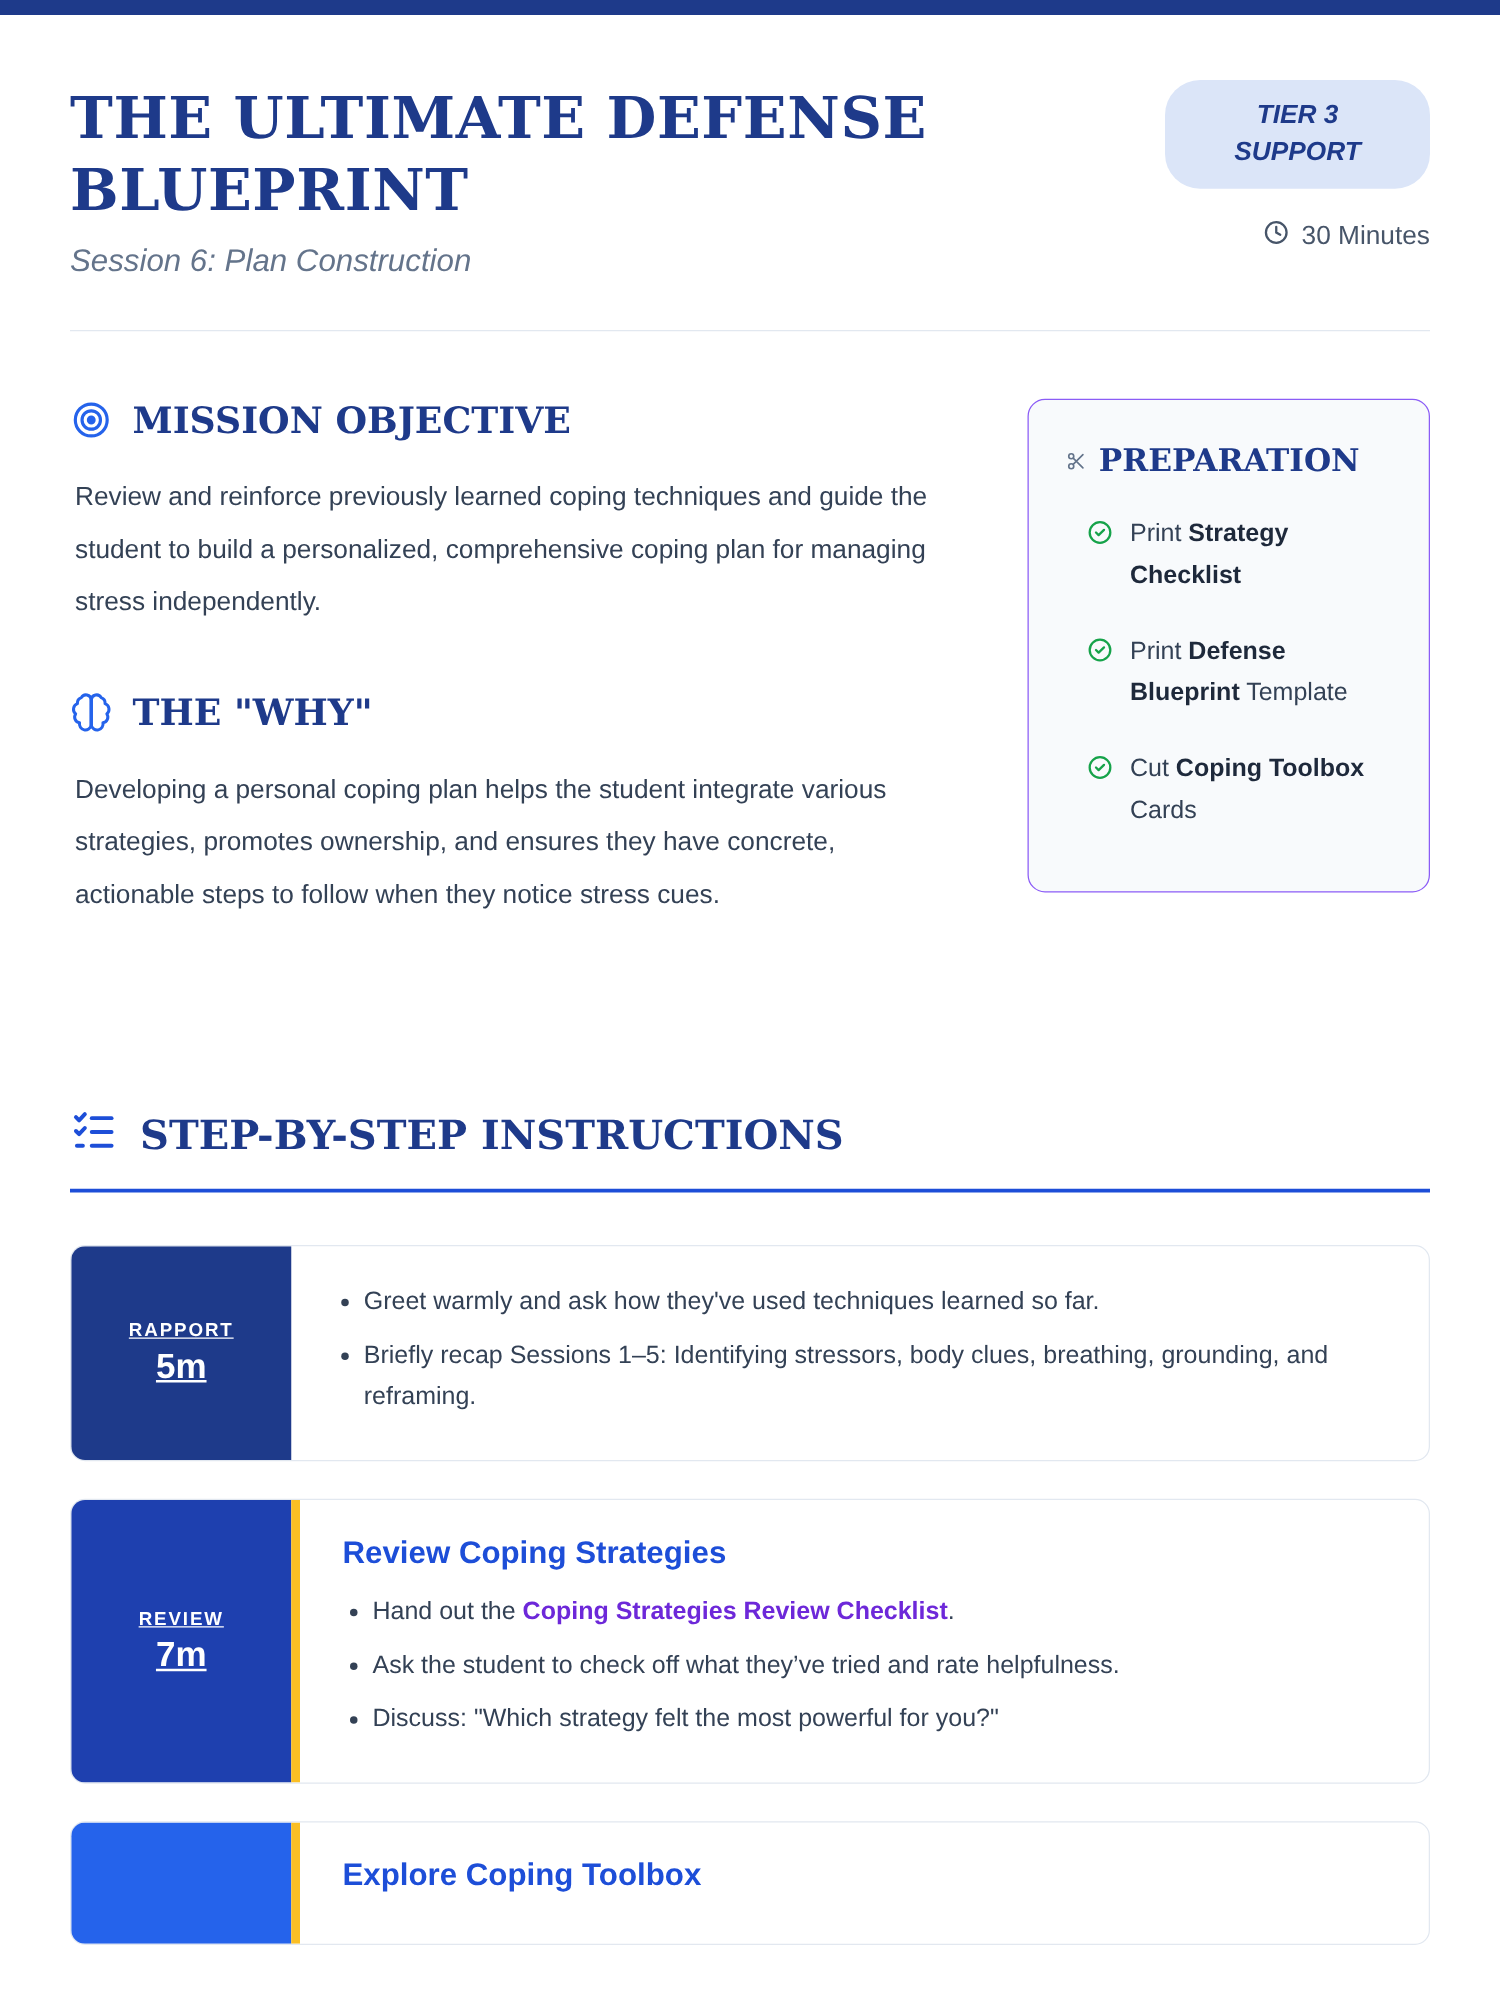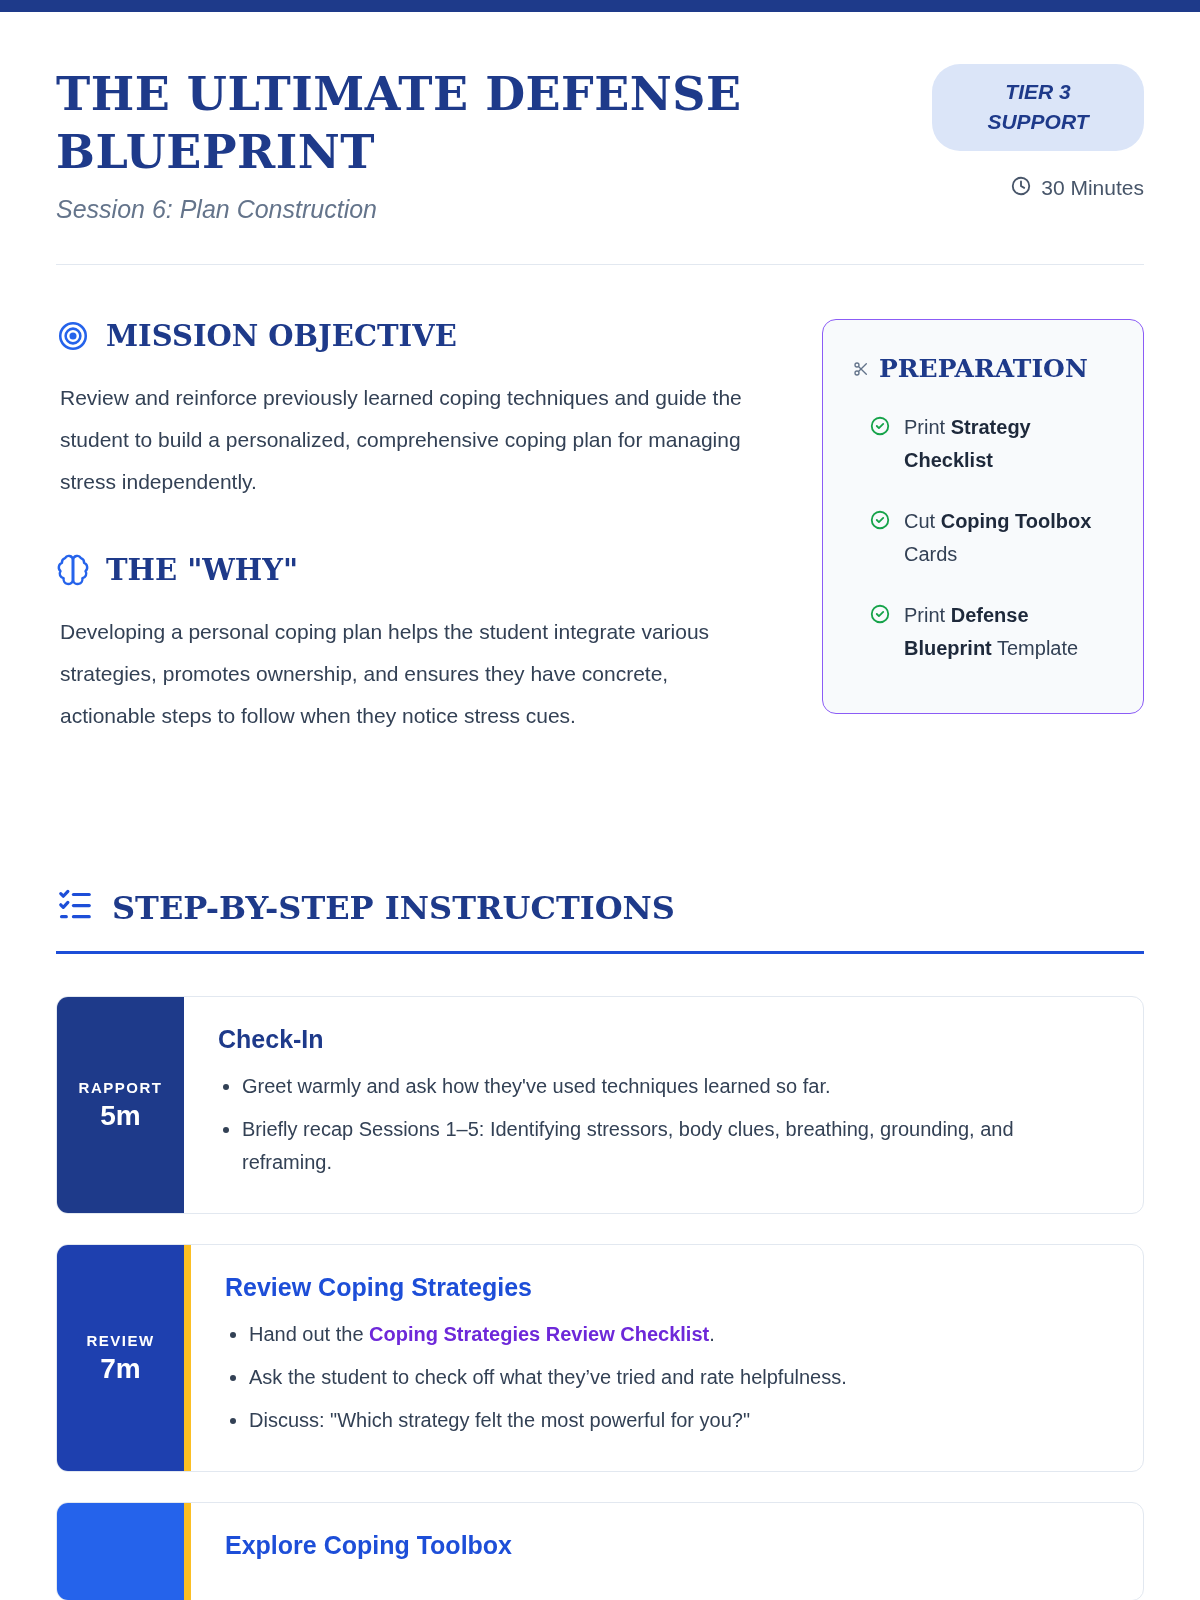--- a/index.html
+++ b/index.html
@@ -115,26 +115,27 @@
 
   .step-card {
     display: flex;
     border: 1px solid #e2e8f0;
     border-radius: 12px;
     overflow: hidden;
     background: #ffffff;
     margin-bottom: 30px;
   }
   .step-left {
-    width: 127px; flex-shrink: 0;
+    width: 176px; flex-shrink: 0;
     display: flex; flex-direction: column;
     align-items: center; justify-content: center;
     color: #ffffff;
     gap: 4px;
     padding: 30px 10px;
+    text-decoration: underline;
   }
   .step-1 .step-left { background: #1e3a8a; }
   .step-2 .step-left { background: #1e40af; }
   .step-3 .step-left { background: #2563eb; }
   .step-tag { font-size: 15px; font-weight: 700; letter-spacing: 1.5px; }
   .step-time { font-size: 28px; font-weight: 700; }
   .stripe { width: 7px; background: #fbbf24; flex-shrink: 0; }
 
   .step-content { flex: 1; padding: 28px 34px 24px 34px; }
   .step-title {
@@ -230,30 +231,30 @@
           </span>
           <span><span>Print </span><strong>Strategy Checklist</strong><span></span></span>
         </li>
         <li class="prep-item">
           <span class="icon">
             <svg width="22" height="22" viewBox="0 0 24 24" fill="none" stroke="#16a34a" stroke-width="2" stroke-linecap="round" stroke-linejoin="round">
               <circle cx="12" cy="12" r="9"></circle>
                 <path d="m8.5 12 2.3 2.3 4.7-4.6"></path>
             </svg>
           </span>
-          <span><span>Cut </span><strong>Coping Toolbox</strong><span> Cards</span></span>
+          <span><span>Print </span><strong>Defense Blueprint</strong><span> Template</span></span>
         </li>
         <li class="prep-item">
           <span class="icon">
             <svg width="22" height="22" viewBox="0 0 24 24" fill="none" stroke="#16a34a" stroke-width="2" stroke-linecap="round" stroke-linejoin="round">
               <circle cx="12" cy="12" r="9"></circle>
                 <path d="m8.5 12 2.3 2.3 4.7-4.6"></path>
             </svg>
           </span>
-          <span><span>Print </span><strong>Defense Blueprint</strong><span> Template</span></span>
+          <span><span>Cut </span><strong>Coping Toolbox</strong><span> Cards</span></span>
         </li>
       </ul>
     </aside>
   </div>
 
   <h2 class="instructions-heading">
     <span class="icon">
       <svg width="38" height="38" viewBox="0 0 24 24" fill="none" stroke="#1d4ed8" stroke-width="2" stroke-linecap="round" stroke-linejoin="round">
         <path d="m3 5.5 1.6 1.6L7.5 4"></path>
           <path d="M11 6h10"></path>
@@ -267,21 +268,20 @@
   </h2>
 
   <div class="steps">
 
     <div class="step-card step-1">
       <div class="step-left">
         <div class="step-tag">RAPPORT</div>
         <div class="step-time">5m</div>
       </div>
       <div class="step-content">
-        <h3 class="step-title">Check-In</h3>
         <ul class="step-bullets">
           <li><span>Greet warmly and ask how they've used techniques learned so far.</span><strong></strong><span></span></li>
           <li><span>Briefly recap Sessions 1–5: Identifying stressors, body clues, breathing, grounding, and reframing.</span><strong></strong><span></span></li>
         </ul>
       </div>
     </div>
 
     <div class="step-card step-2">
       <div class="step-left">
         <div class="step-tag">REVIEW</div>

